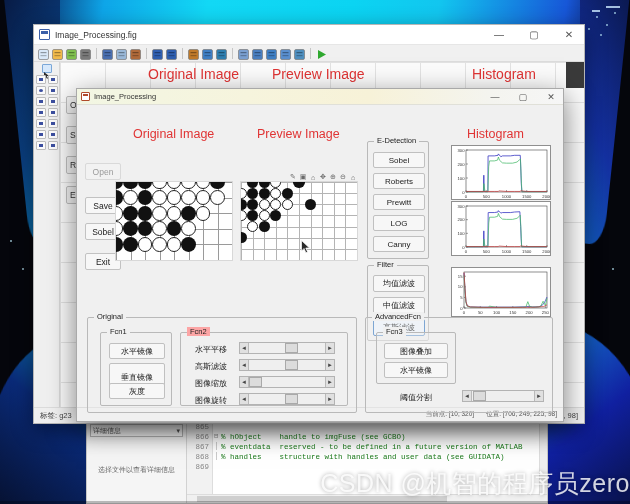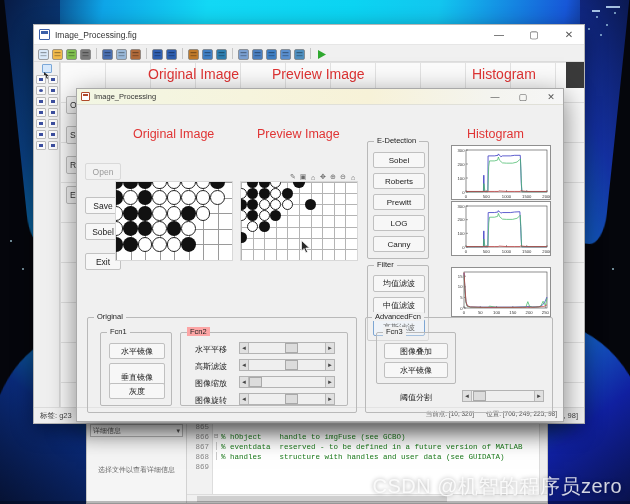--- a/index.html
+++ b/index.html
@@ -109,22 +109,22 @@
   #ed-cmdbody {
     height: 16px; background: #fff; font-family: "Liberation Mono", monospace;
     font-size: 8px; color: #333; display: flex; align-items: center; padding-left: 4px; gap: 3px;
   }
   #ed-vscroll {
     width: 8px; background: #f0f0f0; border-left: 1px solid #ddd;
   }
 
   
   #watermark {
-    position: absolute; right: 8px; bottom: 4px;
-    font-size: 20px; color: rgba(255,255,255,.82);
+    position: absolute; right: 0; bottom: 4px;
+    font-size: 25px; color: rgba(255,255,255,.82);
     letter-spacing: .5px; pointer-events: none;
     text-shadow: 0 0 4px rgba(0,0,0,.35);
   }
 
   
   #guide-window {
     position: absolute; left: 33px; top: 24px; width: 552px; height: 400px;
     background: #f0f0f0;
     border: 1px solid #b6b6b6;
     box-shadow: 0 6px 20px rgba(0,0,0,.45);

